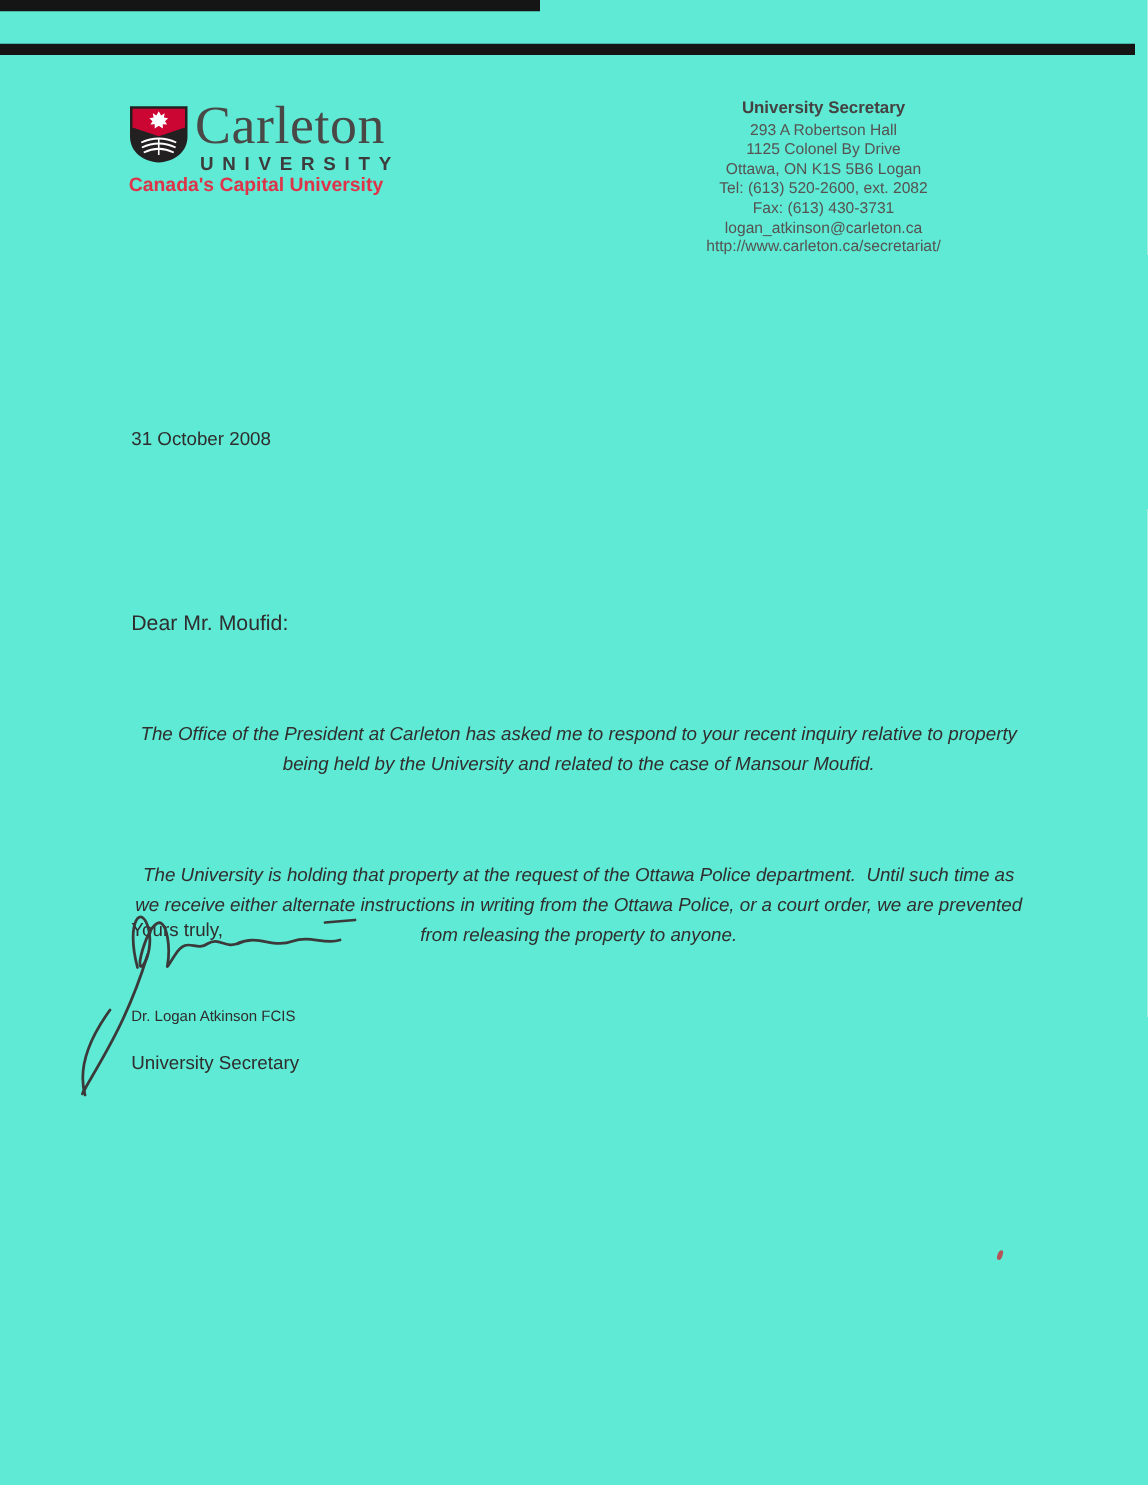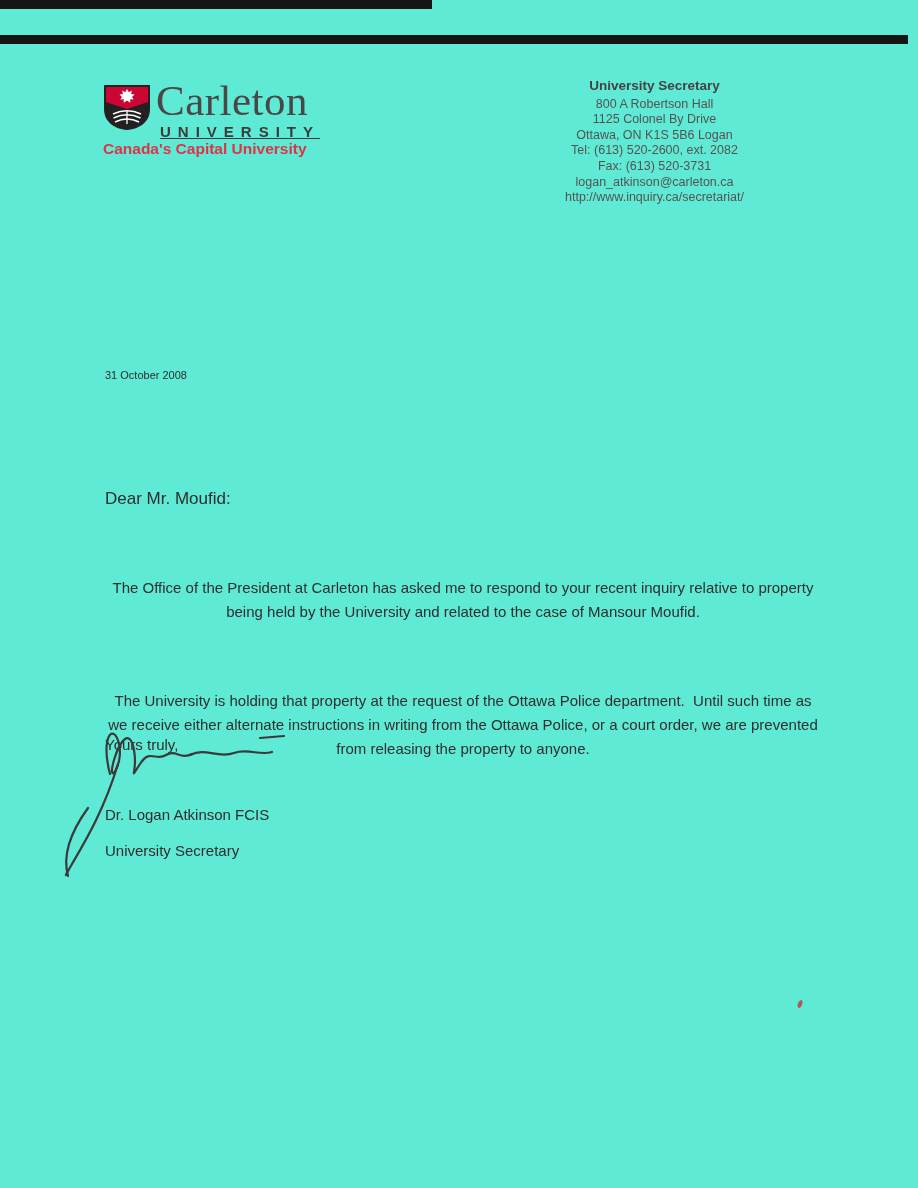--- a/index.html
+++ b/index.html
@@ -24,47 +24,46 @@
   .wordmark {
     position: absolute; left: 156px; top: 79px;
     font-family: "Liberation Serif", serif;
     font-size: 43px; line-height: 1; color: #4a4747;
     letter-spacing: 0.5px;
   }
   .university-sub {
     position: absolute; left: 160px; top: 123px;
     font-size: 15px; font-weight: bold; color: #3d3b3b;
     letter-spacing: 7px;
-    text-decoration: underline;
   }
   .tagline {
     position: absolute; left: 103px; top: 140px;
     font-size: 15.5px; font-weight: bold; color: #de3348;
   }
   .contact {
     position: absolute; left: 565px; top: 78px;
     font-size: 12.5px; color: #565352; line-height: 15.6px;
   }
   .contact .contact-title {
     font-size: 13.5px; font-weight: bold; color: #454242;
     margin-bottom: 3px;
   }
 
   
-  .date { position: absolute; left: 105px; top: 369px; font-size: 11px; color: #2f2d2d; }
+  .date { position: absolute; left: 105px; top: 343px; font-size: 15px; color: #2f2d2d; }
   .salutation { position: absolute; left: 105px; top: 489px; font-size: 17px; color: #2f2d2d; }
   .body-text {
     position: absolute; left: 105px; top: 528px; width: 716px;
     font-size: 15px; line-height: 1.6; color: #302e2e;
     white-space: pre-wrap;
   }
-  .body-text p { margin: 0 0 17px 0; }
+  .body-text p { margin: 0 0 17px 0; font-style: italic; }
   .closing { position: absolute; left: 105px; top: 736px; font-size: 15px; color: #2f2d2d; }
   .signature-svg { position: absolute; left: 48px; top: 712px; pointer-events: none; }
-  .signer-name { position: absolute; left: 105px; top: 806px; font-size: 15px; color: #2f2d2d; }
+  .signer-name { position: absolute; left: 105px; top: 806px; font-size: 12px; color: #2f2d2d; }
   .signer-title { position: absolute; left: 105px; top: 842px; font-size: 15px; color: #2f2d2d; }
 
   .speck {
     position: absolute; left: 798px; top: 1000px;
     width: 4px; height: 8px; border-radius: 60% 40% 50% 50%;
     background: #c33a3f; transform: rotate(18deg); opacity: 0.85;
   }
 </style>
 </head>
 <body>
@@ -84,27 +83,27 @@
       <path d="M12,38 q12,-6 24,0" stroke="#ffffff" stroke-width="1.5" fill="none"></path>
       <path d="M24,27 v13" stroke="#ffffff" stroke-width="1.3" fill="none"></path>
     </svg>
   </div>
   <div class="wordmark">Carleton</div>
   <div class="university-sub">UNIVERSITY</div>
   <div class="tagline">Canada's Capital University</div>
 
   <div class="contact">
     <div class="contact-title">University Secretary</div>
-    <div>800 A Robertson Hall</div>
+    <div>293 A Robertson Hall</div>
     <div>1125 Colonel By Drive</div>
     <div>Ottawa, ON K1S 5B6 Logan</div>
     <div>Tel: (613) 520-2600, ext. 2082</div>
-    <div>Fax: (613) 520-3731</div>
+    <div>Fax: (613) 430-3731</div>
     <div>logan_atkinson@carleton.ca</div>
-    <div>http://www.inquiry.ca/secretariat/</div>
+    <div>http://www.carleton.ca/secretariat/</div>
   </div>
 
   <div class="date">31 October 2008</div>
   <div class="salutation">Dear Mr. Moufid:</div>
 
   <div class="body-text">
     <p>The Office of the President at Carleton has asked me to respond to your recent inquiry relative to property being held by the University and related to the case of Mansour Moufid.</p>
     <p>The University is holding that property at the request of the Ottawa Police department.  Until such time as we receive either alternate instructions in writing from the Ottawa Police, or a court order, we are prevented from releasing the property to anyone.</p>
   </div>
 

